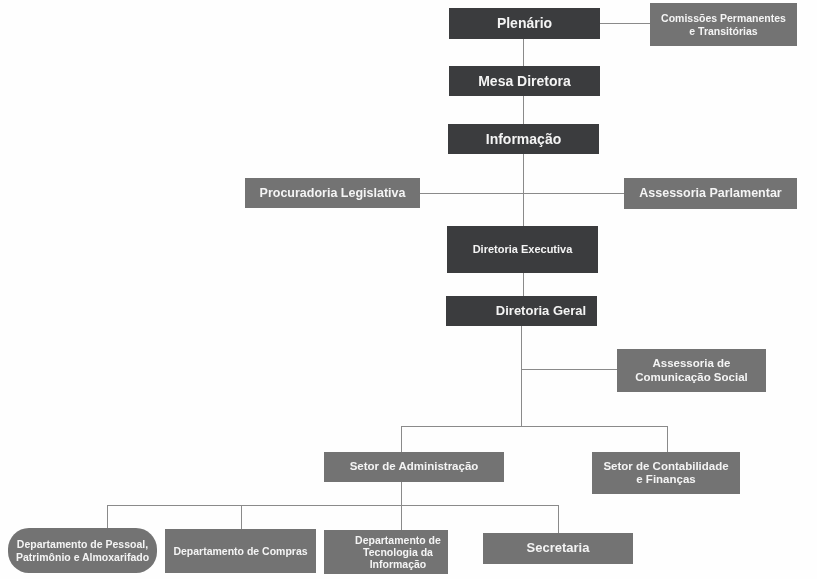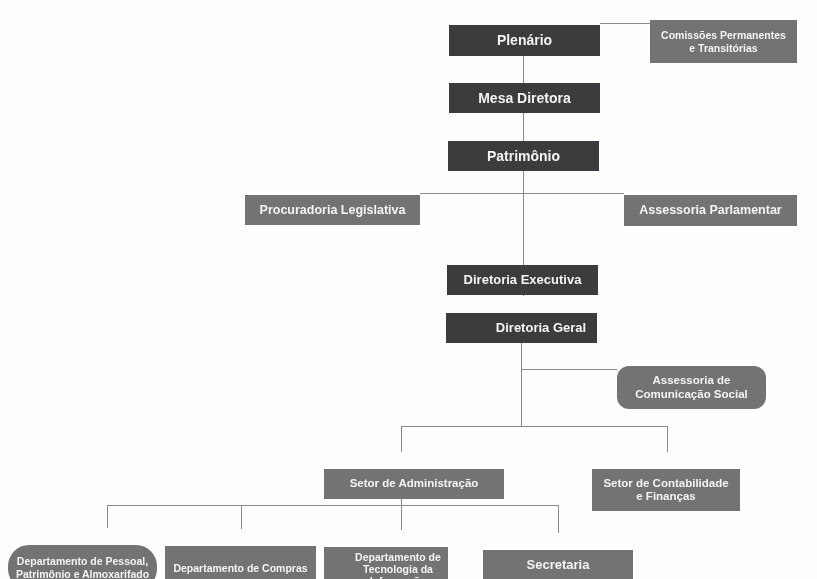--- a/index.html
+++ b/index.html
@@ -8,21 +8,21 @@
     background: #fefefe;
     font-family: "Liberation Sans", "DejaVu Sans", sans-serif;
     position: relative;
   }
   #chart { position: absolute; left: 0; top: 0; width: 817px; height: 579px; }
   .line { position: absolute; background: #8a8a8a; }
   .box {
     position: absolute; box-sizing: border-box;
     display: flex; align-items: center; justify-content: center;
     text-align: center; color: #f4f4f4; font-weight: bold;
-    line-height: 1.15; white-space: pre-line; margin-top: 17px;
+    line-height: 1.15; white-space: pre-line;
   }
   .box.dark { background: #3b3c3e; font-size: 14px; }
   .box.light { background: #737373; font-size: 12.5px; }
   .box.light.small { font-size: 10.5px; }
 </style>
 </head>
 <body>
 
 <div id="chart">
 
@@ -37,26 +37,26 @@
   <div class="line" style="left:401px;top:482px;width:1px;height:48px;"></div>
   <div class="line" style="left:107px;top:505px;width:452px;height:1px;"></div>
   <div class="line" style="left:107px;top:505px;width:1px;height:23px;"></div>
   <div class="line" style="left:241px;top:505px;width:1px;height:24px;"></div>
   <div class="line" style="left:558px;top:505px;width:1px;height:28px;"></div>
 
   <div class="box dark" style="left:449px;top:8px;width:151px;height:31px;">Plenário</div>
   <div class="box light small" style="left:650px;top:3px;width:147px;height:43px;">Comissões Permanentes
 e Transitórias</div>
   <div class="box dark" style="left:449px;top:66px;width:151px;height:30px;">Mesa Diretora</div>
-  <div class="box dark" style="left:448px;top:124px;width:151px;height:30px;">Patrimônio</div>
+  <div class="box dark" style="left:448px;top:124px;width:151px;height:30px;">Informação</div>
   <div class="box light" style="left:245px;top:178px;width:175px;height:30px;">Procuradoria Legislativa</div>
   <div class="box light" style="left:624px;top:178px;width:173px;height:31px;">Assessoria Parlamentar</div>
-  <div class="box dark" style="left:447px;top:248px;width:151px;height:30px;font-size:13px;">Diretoria Executiva</div>
+  <div class="box dark" style="left:447px;top:226px;width:151px;height:47px;font-size:11px;">Diretoria Executiva</div>
   <div class="box dark" style="left:446px;top:296px;width:151px;height:30px;font-size:13px;padding-left:39px;">Diretoria Geral</div>
-  <div class="box light" style="left:617px;top:349px;width:149px;height:43px;font-size:11.5px;border-radius:12px;">Assessoria de
+  <div class="box light" style="left:617px;top:349px;width:149px;height:43px;font-size:11.5px;">Assessoria de
 Comunicação Social</div>
   <div class="box light" style="left:324px;top:452px;width:180px;height:30px;font-size:11.5px;">Setor de Administração</div>
   <div class="box light" style="left:592px;top:452px;width:148px;height:42px;font-size:11.5px;">Setor de Contabilidade
 e Finanças</div>
   <div class="box light small" style="left:8px;top:528px;width:149px;height:45px;border-radius:21px;">Departamento de Pessoal,
 Patrimônio e Almoxarifado</div>
   <div class="box light small" style="left:165px;top:529px;width:151px;height:44px;">Departamento de Compras</div>
   <div class="box light small" style="left:324px;top:530px;width:124px;height:44px;padding-left:24px;">Departamento de
 Tecnologia da Informação</div>
   <div class="box light" style="left:483px;top:533px;width:150px;height:31px;font-size:13px;">Secretaria</div>

